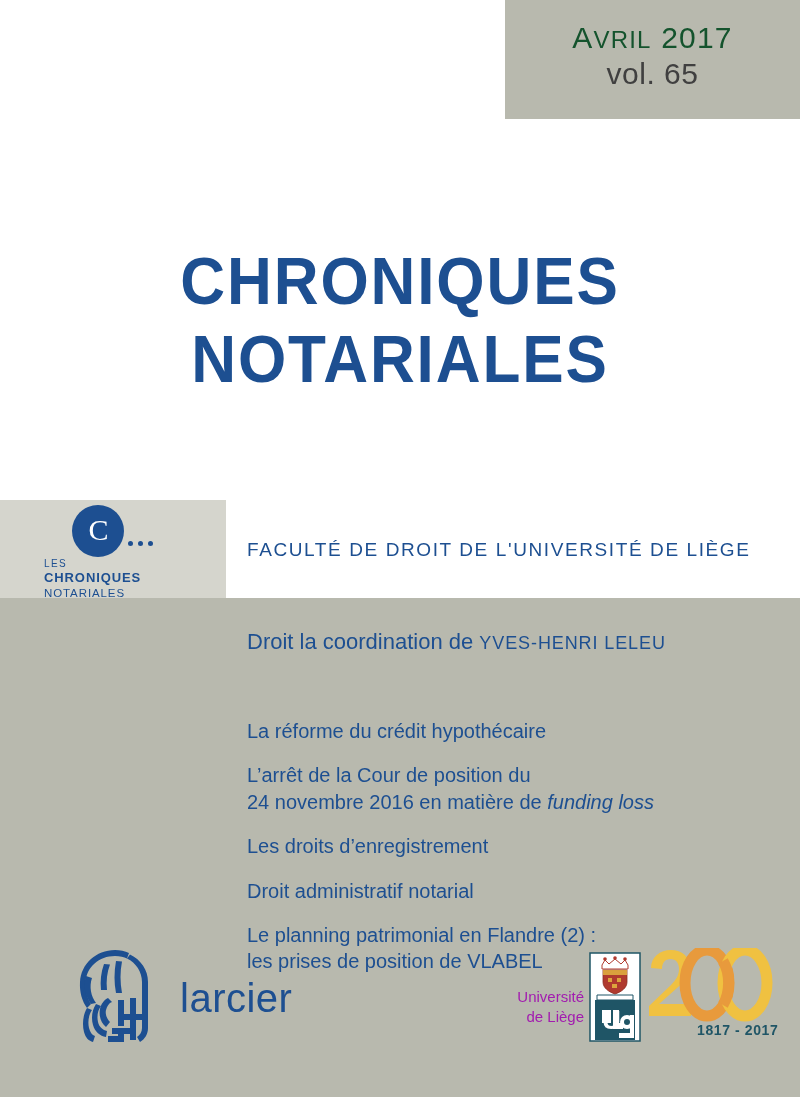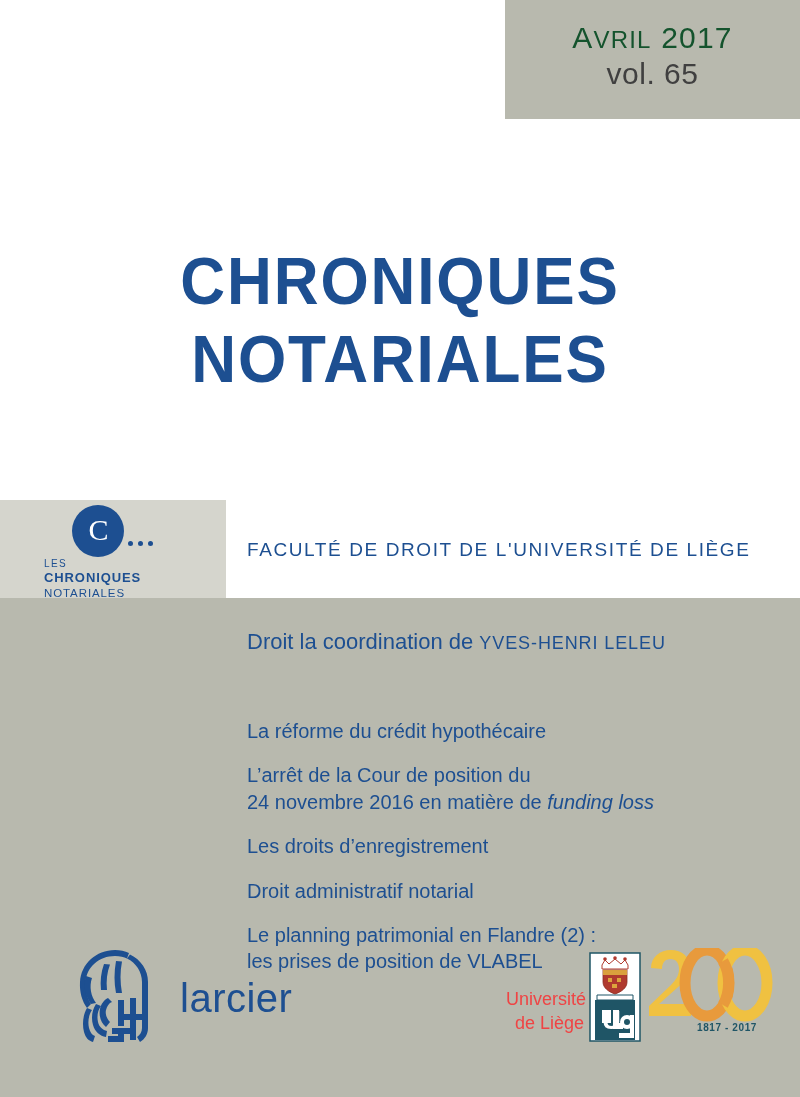--- a/index.html
+++ b/index.html
@@ -188,37 +188,37 @@
   .ulg {
     position:absolute;
     left:506px; top:952px;
     width:135px; height:90px;
   }
   .ulg-word {
     position:absolute;
     left:0; top:35px;
     width:78px;
     text-align:right;
-    color:#ef4444;
-    font-size:18px;
+    color:#a21caf;
+    font-size:15px;
     line-height:1.35;
     font-weight:400;
   }
 
   
   .anniv {
     position:absolute;
     left:645px; top:948px;
     width:140px; height:96px;
   }
   .anniv-years {
     position:absolute;
     left:52px; top:74px;
     color:#1f5566;
-    font-size:10px;
+    font-size:14px;
     font-weight:700;
     letter-spacing:0.6px;
     white-space:nowrap;
   }
 </style>
 </head>
 <body>
 
 <div id="cover">
 

